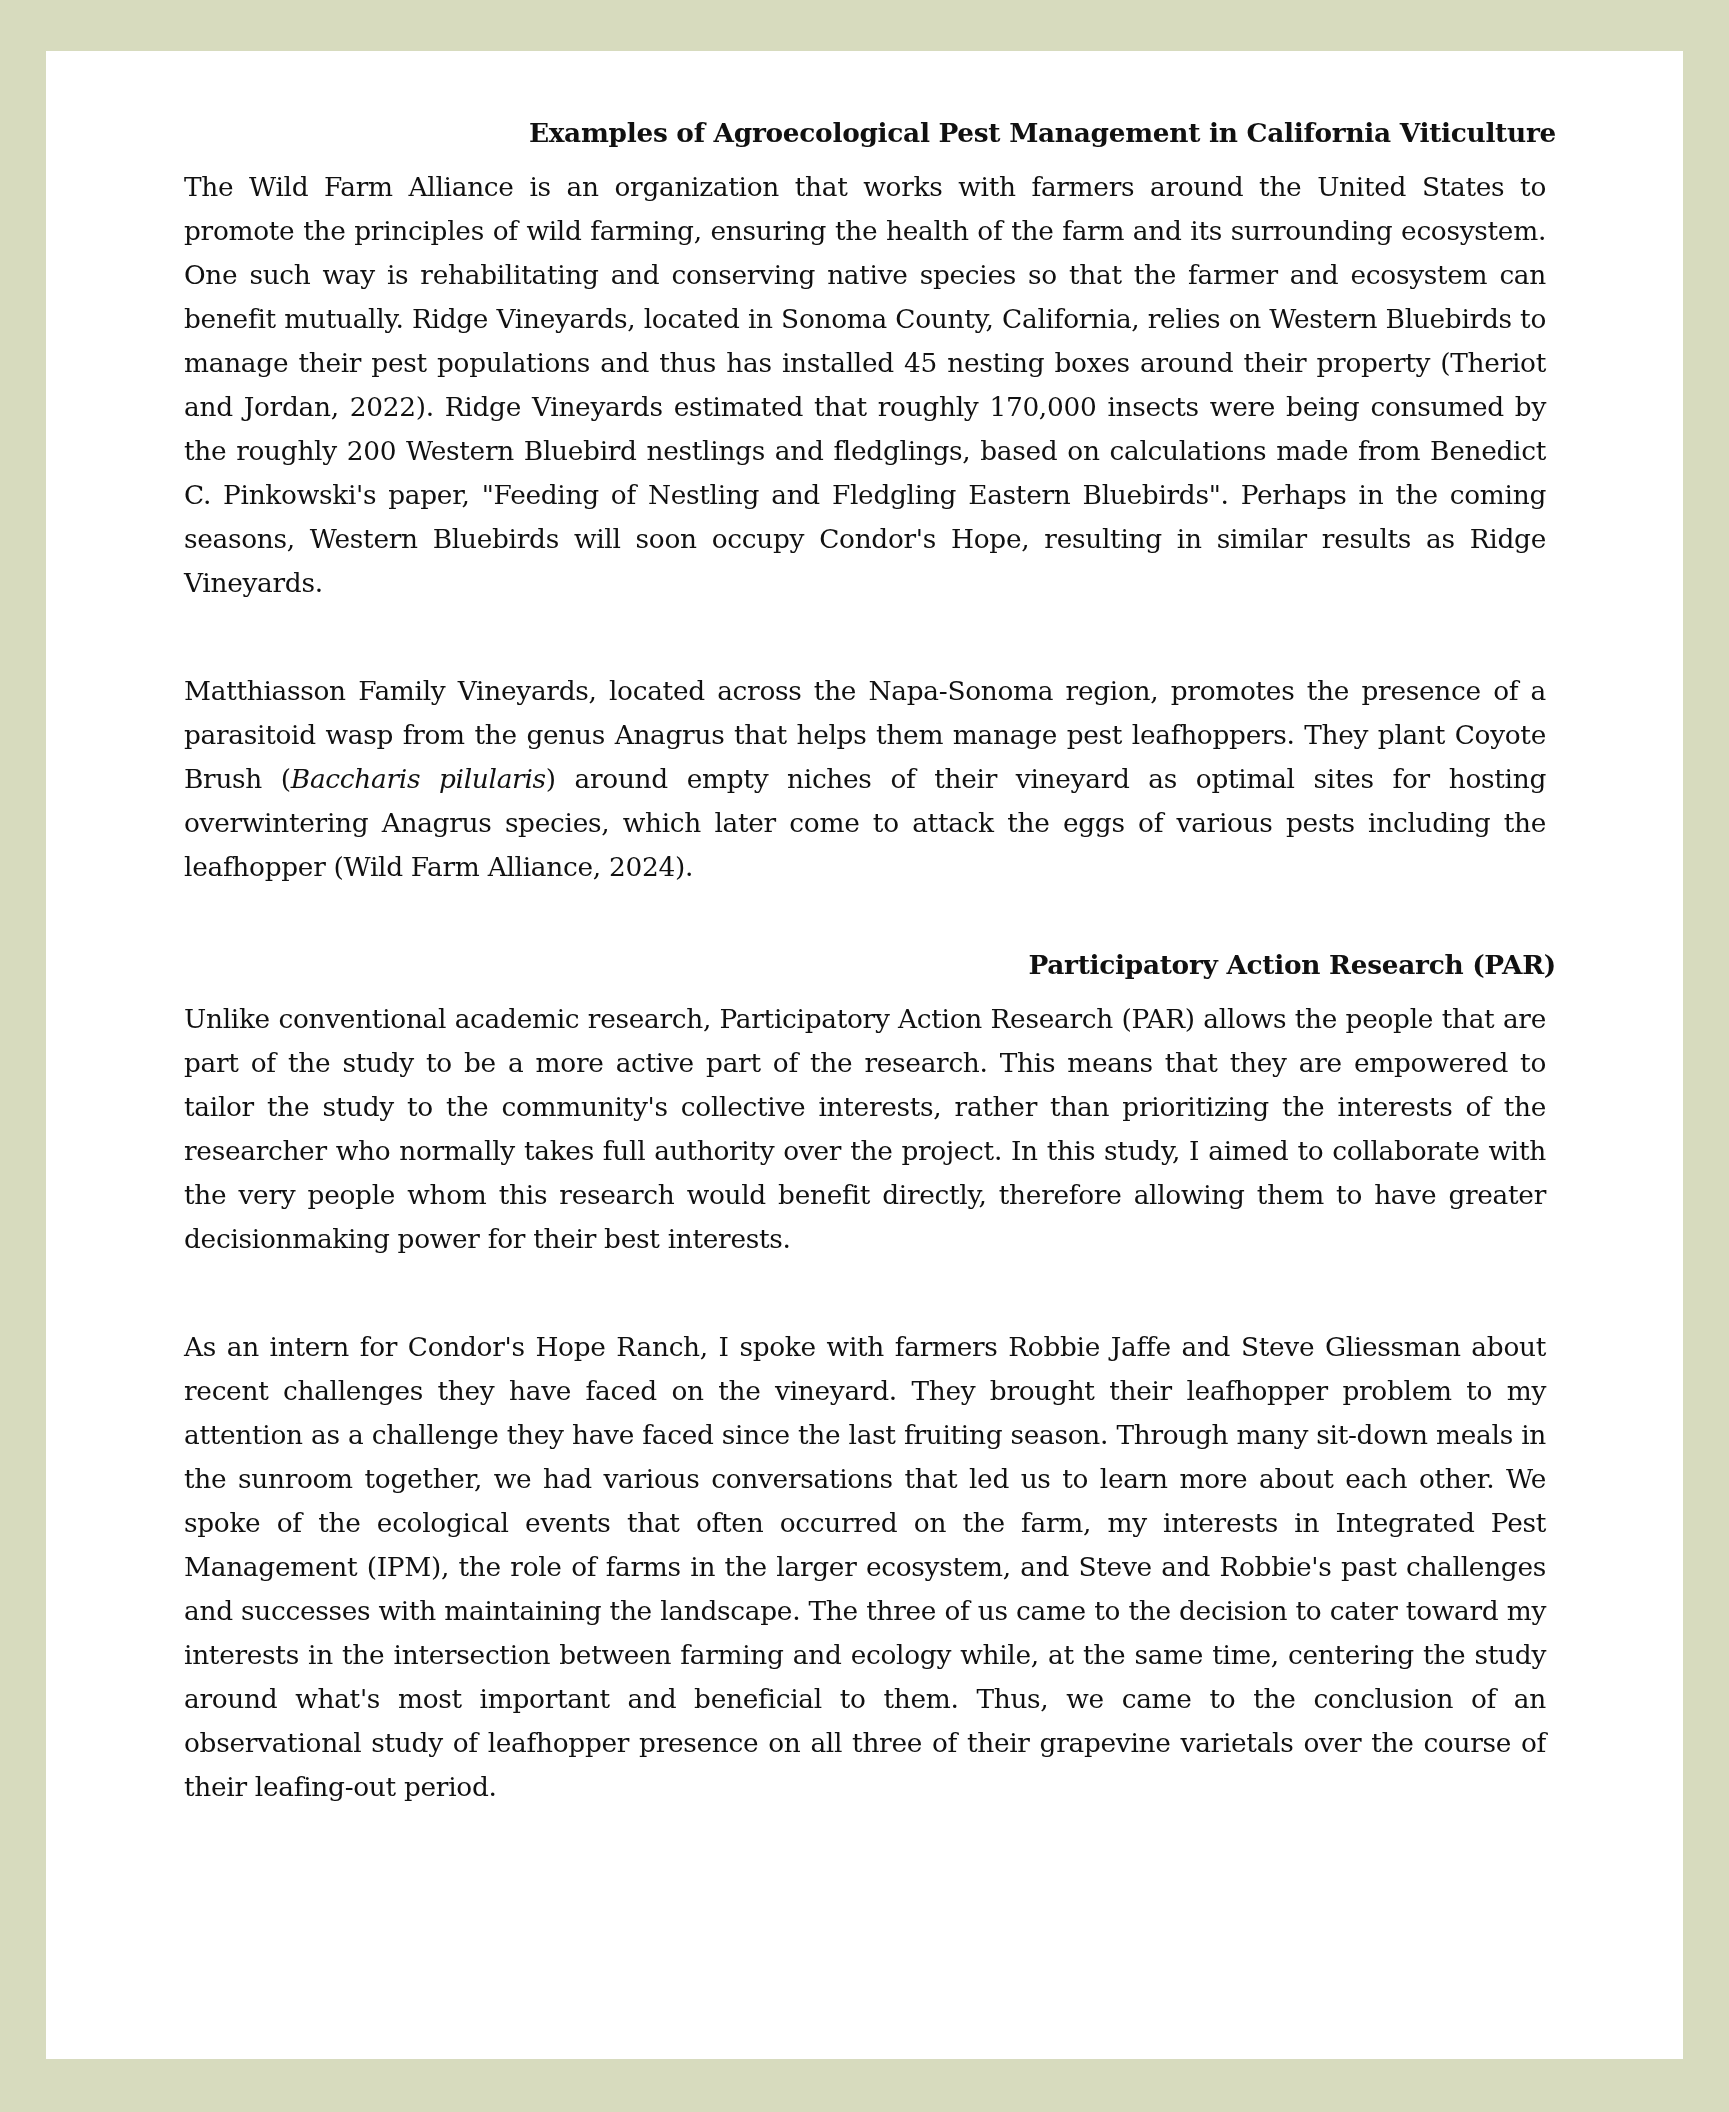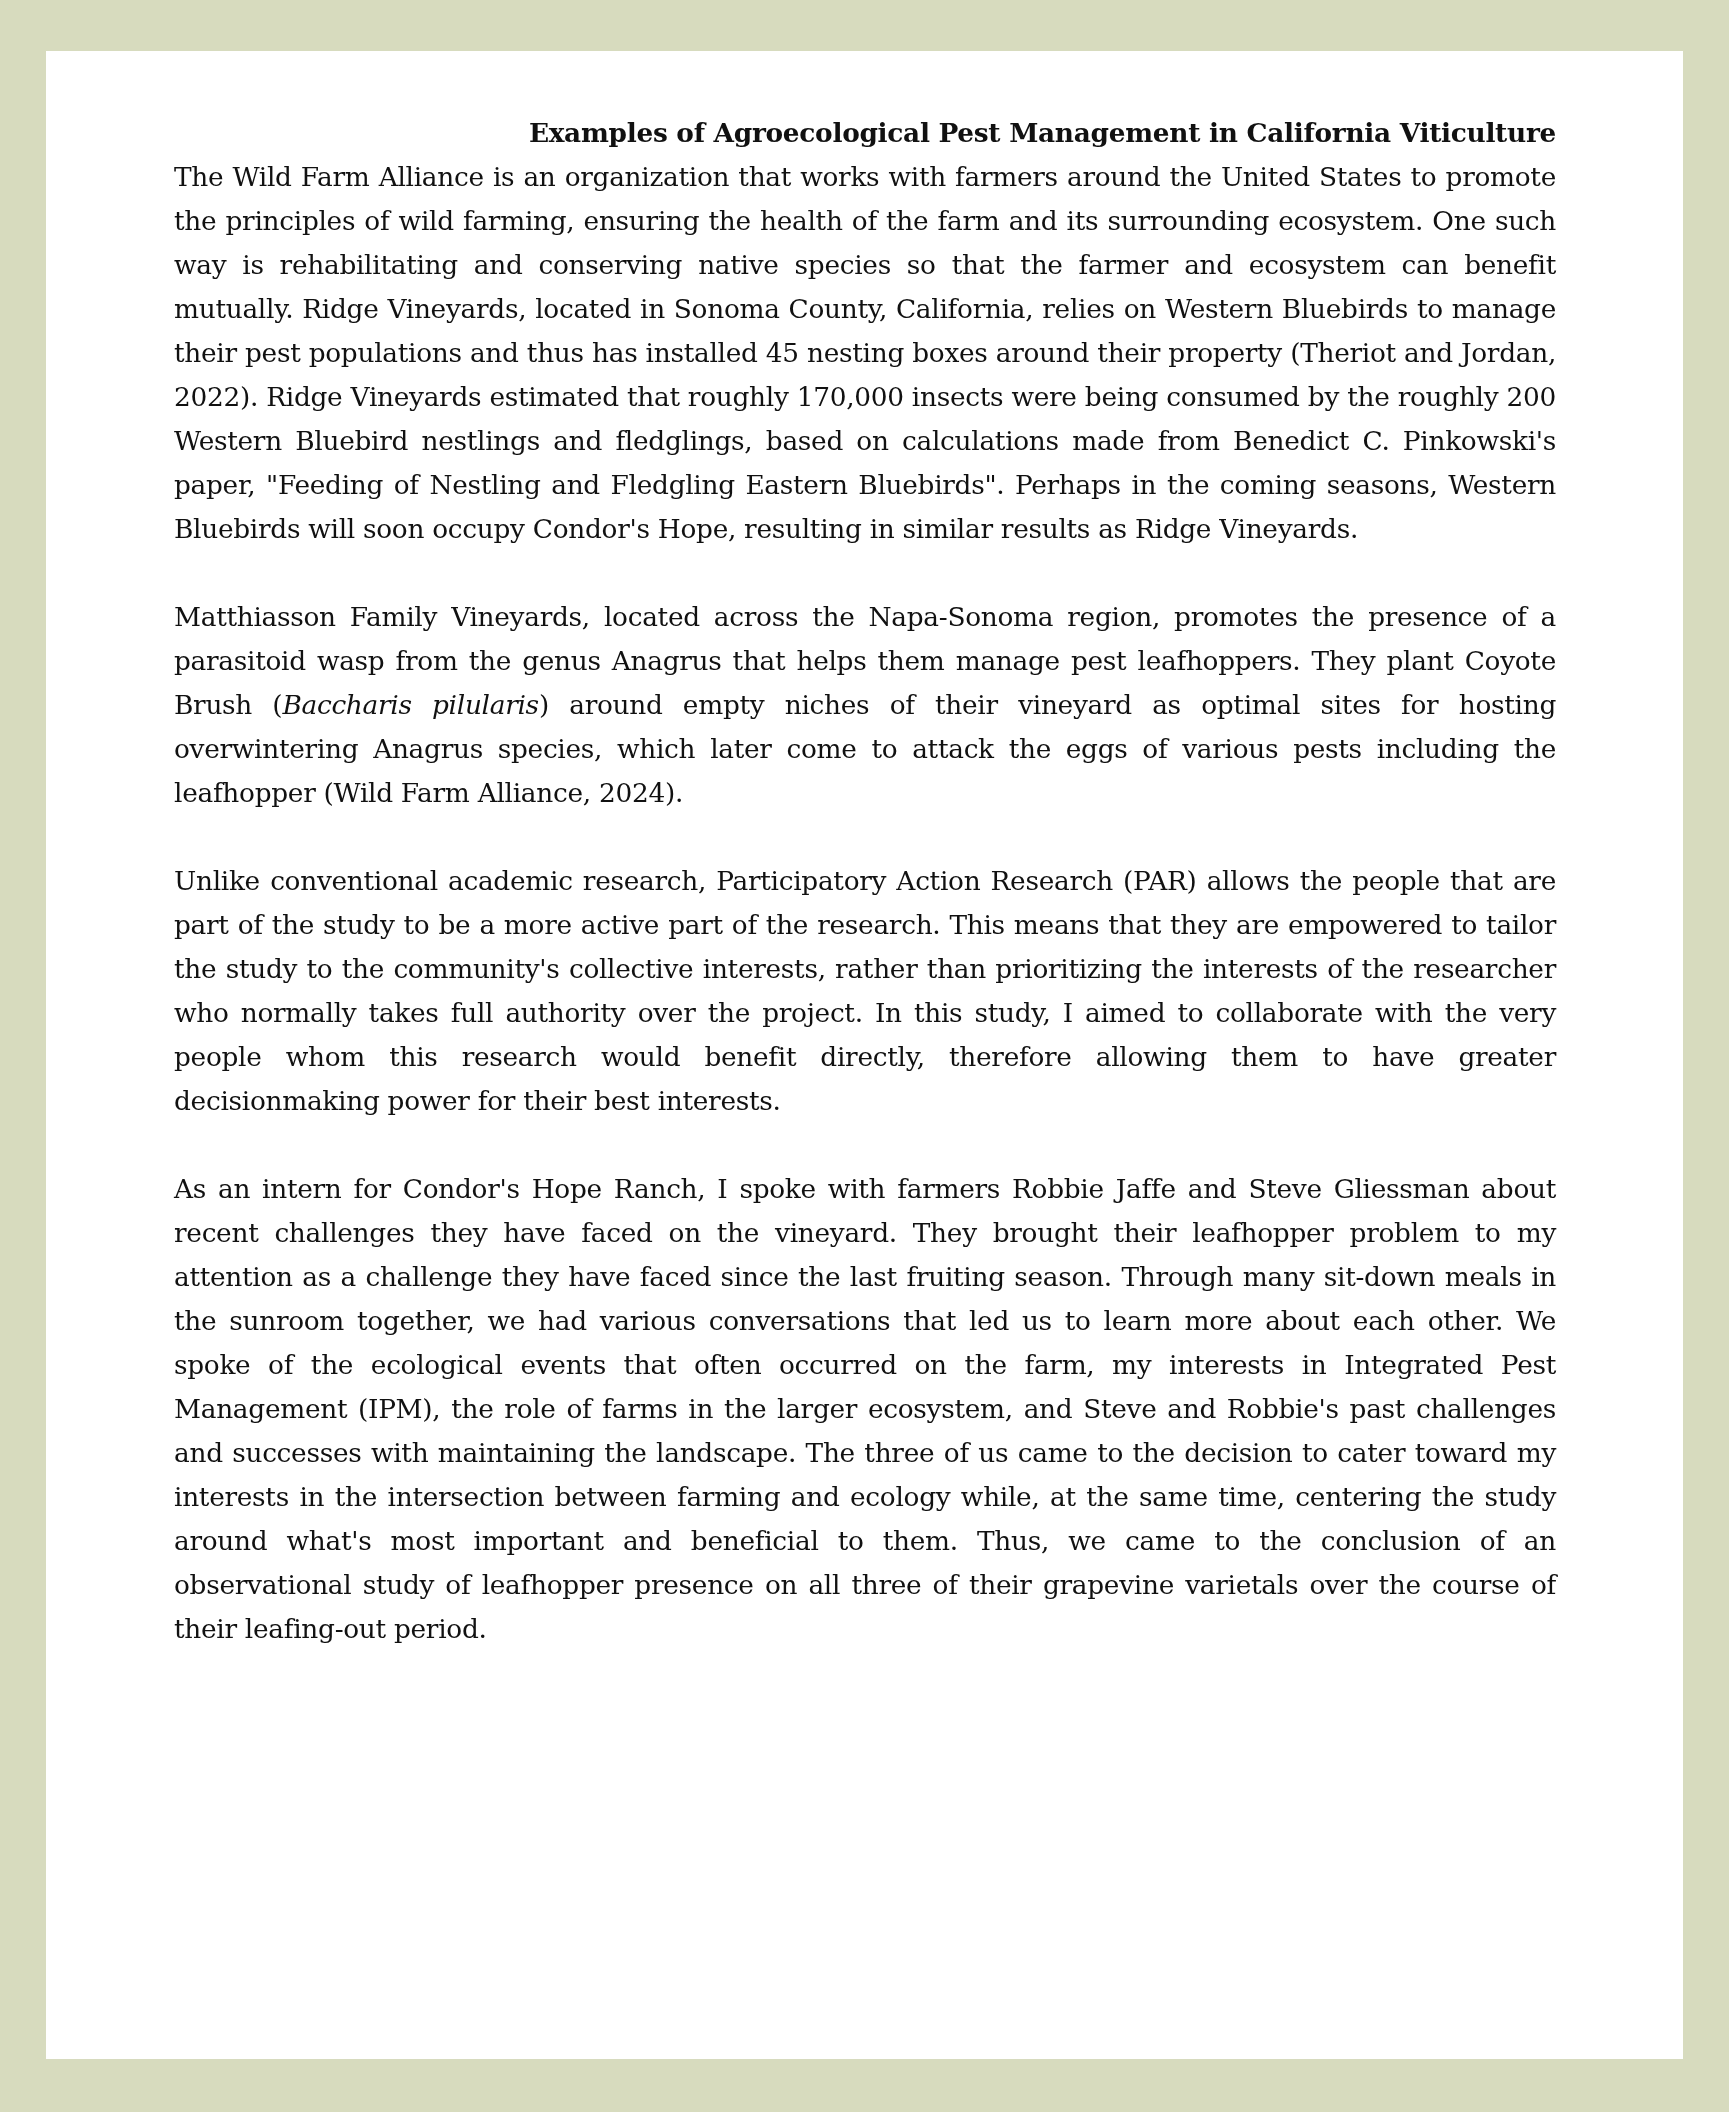--- a/index.html
+++ b/index.html
@@ -34,21 +34,21 @@
       letter-spacing: -0.3px;
     }
     .heading {
       font-weight: bold;
       margin: 0;
       font-size: 26.4px;
       line-height: 44px;
       text-align: right;
     }
     .para {
-      margin: 0;
+      margin: 10px;
       text-align: justify;
     }
     .gap {
       height: 44px;
     }
     em {
       font-style: italic;
     }
   </style>
 </head>
@@ -59,20 +59,21 @@
 
     <h2 class="heading">Examples of Agroecological Pest Management in California Viticulture</h2>
     <p class="para">The Wild Farm Alliance is an organization that works with farmers around the United States to promote the principles of wild farming, ensuring the health of the farm and its surrounding ecosystem. One such way is rehabilitating and conserving native species so that the farmer and ecosystem can benefit mutually. Ridge Vineyards, located in Sonoma County, California, relies on Western Bluebirds to manage their pest populations and thus has installed 45 nesting boxes around their property (Theriot and Jordan, 2022). Ridge Vineyards estimated that roughly 170,000 insects were being consumed by the roughly 200 Western Bluebird nestlings and fledglings, based on calculations made from Benedict C. Pinkowski's paper, "Feeding of Nestling and Fledgling Eastern Bluebirds". Perhaps in the coming seasons, Western Bluebirds will soon occupy Condor's Hope, resulting in similar results as Ridge Vineyards.</p>
 
     <div class="gap"></div>
 
     <p class="para"><span>Matthiasson Family Vineyards, located across the Napa-Sonoma region, promotes the presence of a parasitoid wasp from the genus Anagrus that helps them manage pest leafhoppers. They plant Coyote Brush (</span><em>Baccharis pilularis</em><span>) around empty niches of their vineyard as optimal sites for hosting overwintering Anagrus species, which later come to attack the eggs of various pests including the leafhopper (Wild Farm Alliance, 2024).</span></p>
 
     <div class="gap"></div>
 
+    <h2 class="heading">Participatory Action Research (PAR)</h2>
     <p class="para">Unlike conventional academic research, Participatory Action Research (PAR) allows the people that are part of the study to be a more active part of the research. This means that they are empowered to tailor the study to the community's collective interests, rather than prioritizing the interests of the researcher who normally takes full authority over the project. In this study, I aimed to collaborate with the very people whom this research would benefit directly, therefore allowing them to have greater decisionmaking power for their best interests.</p>
 
     <div class="gap"></div>
 
     <p class="para">As an intern for Condor's Hope Ranch, I spoke with farmers Robbie Jaffe and Steve Gliessman about recent challenges they have faced on the vineyard. They brought their leafhopper problem to my attention as a challenge they have faced since the last fruiting season. Through many sit-down meals in the sunroom together, we had various conversations that led us to learn more about each other. We spoke of the ecological events that often occurred on the farm, my interests in Integrated Pest Management (IPM), the role of farms in the larger ecosystem, and Steve and Robbie's past challenges and successes with maintaining the landscape. The three of us came to the decision to cater toward my interests in the intersection between farming and ecology while, at the same time, centering the study around what's most important and beneficial to them. Thus, we came to the conclusion of an observational study of leafhopper presence on all three of their grapevine varietals over the course of their leafing-out period.</p>
 
   </div>
 </div>
 
 

